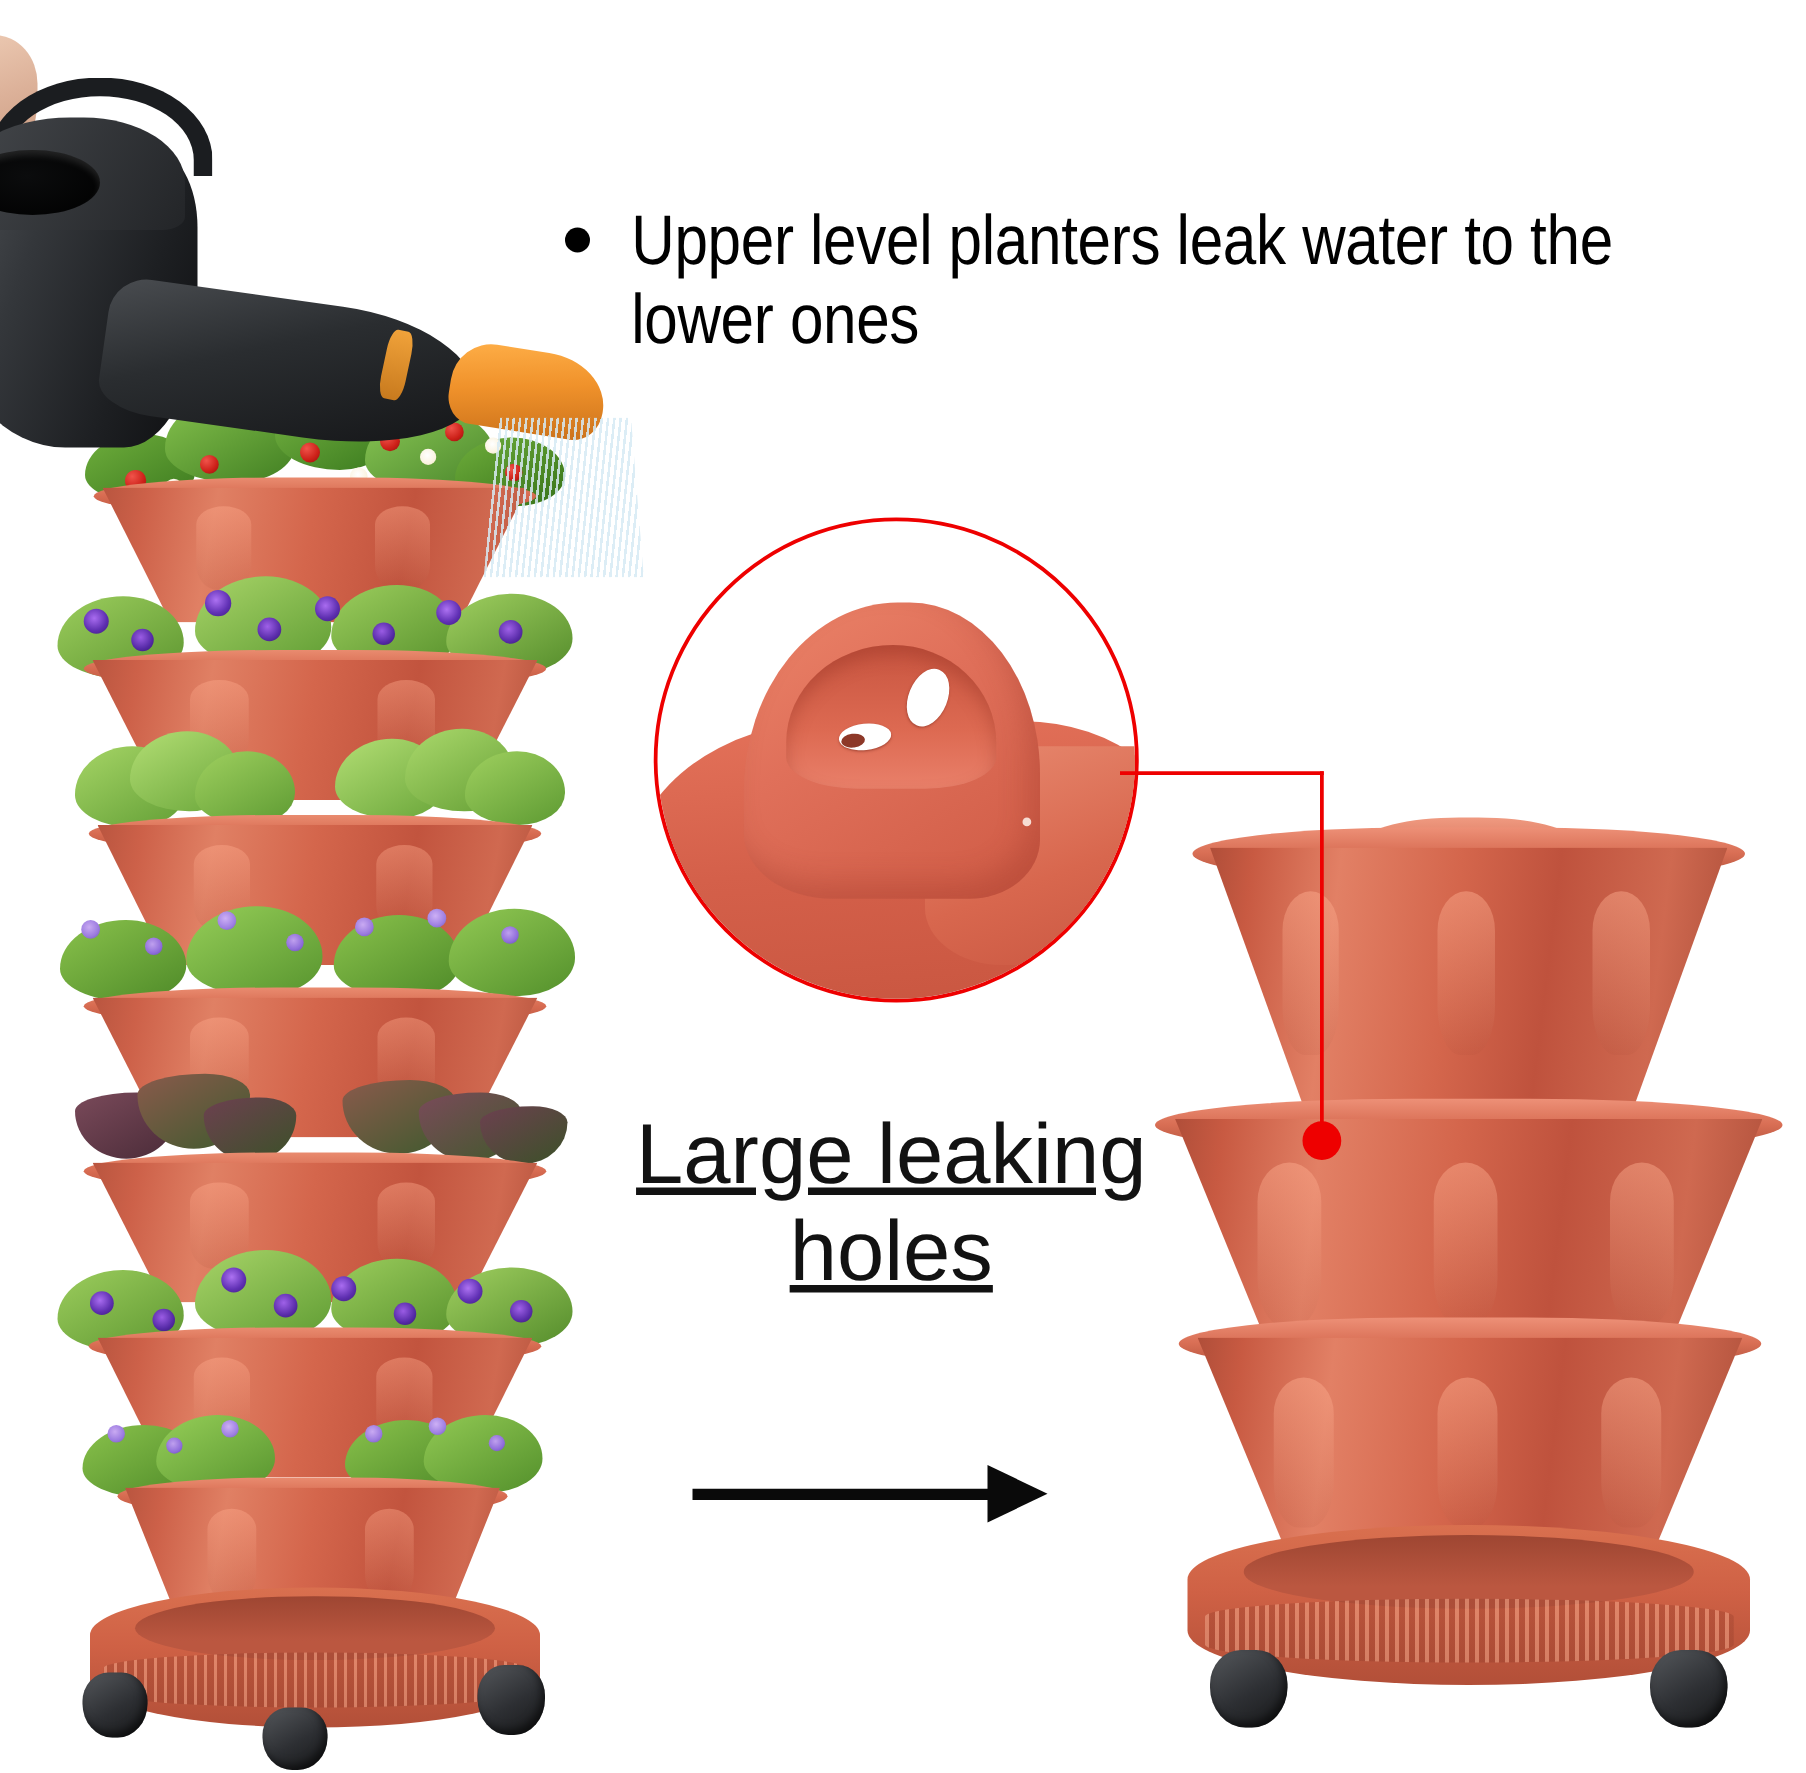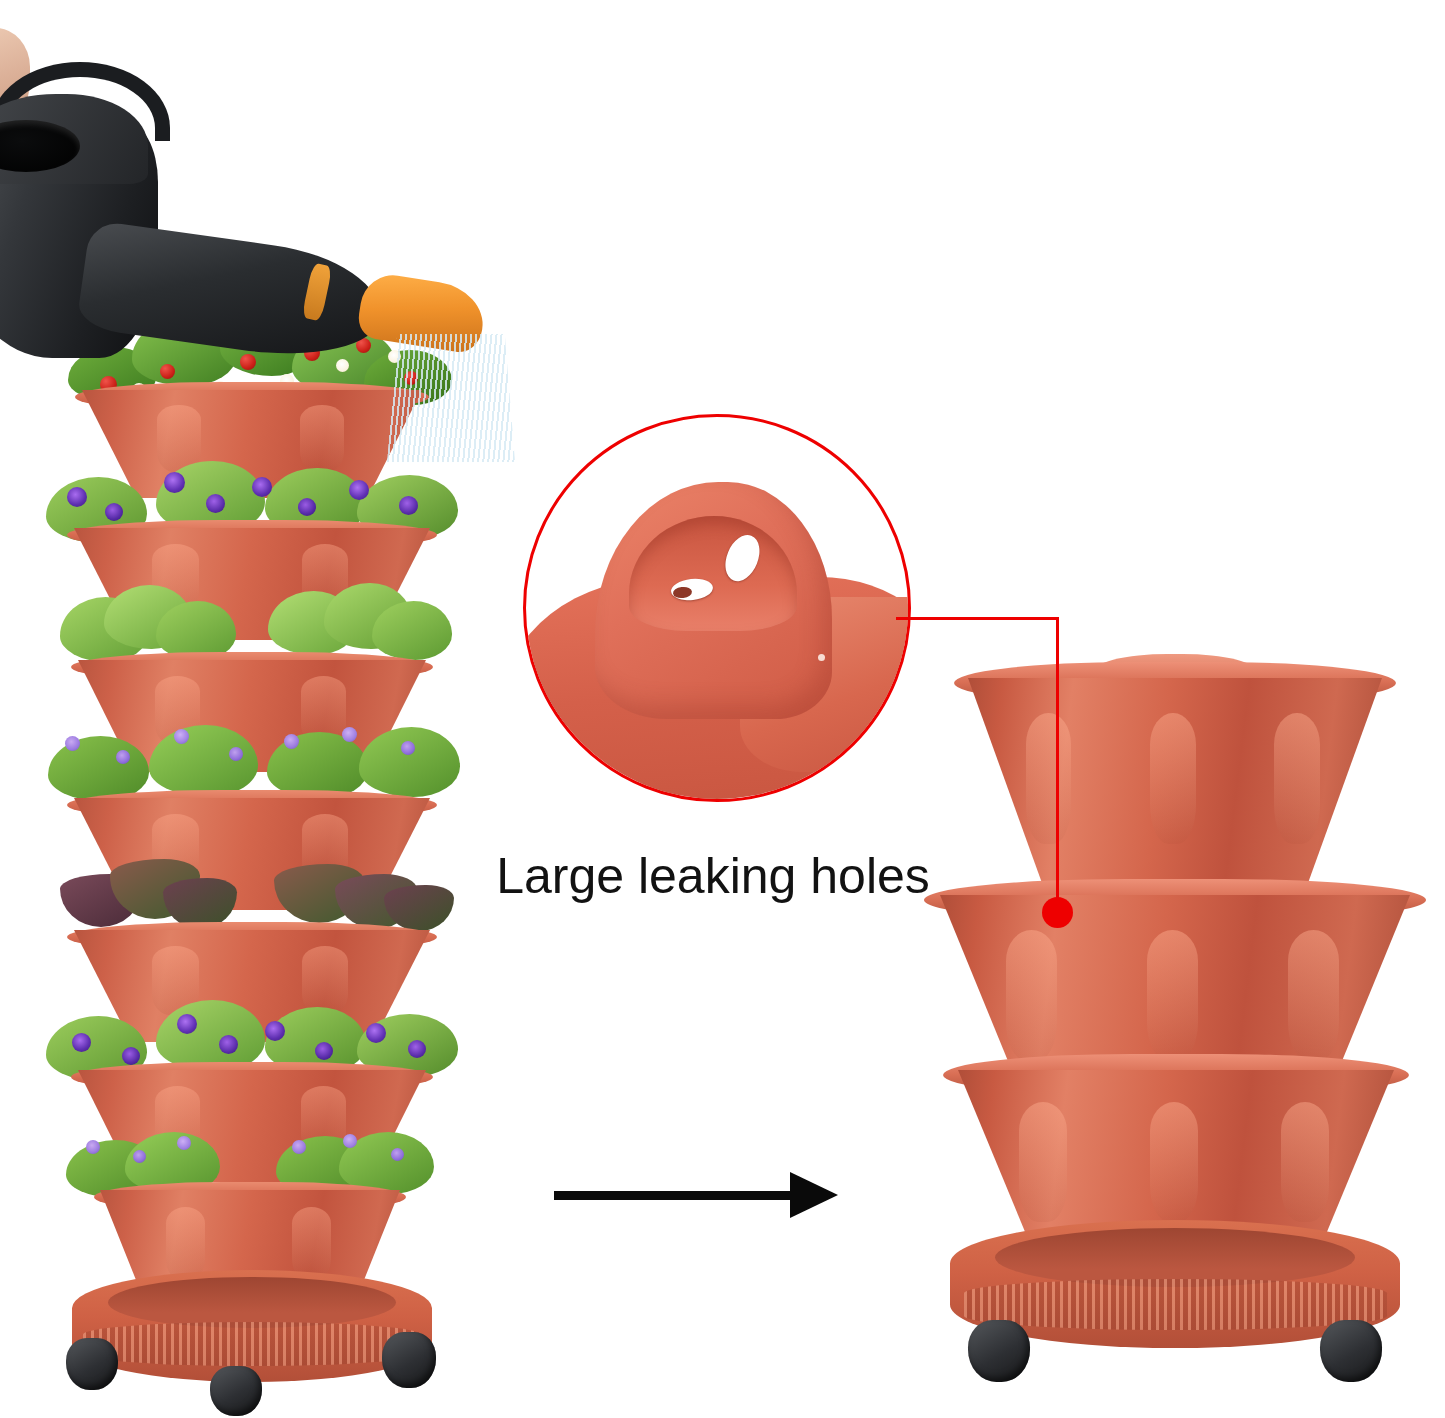--- a/index.html
+++ b/index.html
@@ -167,27 +167,28 @@
     left: -4%; top: 63%;
     width: 22%; height: 18%;
     background: linear-gradient(150deg,#b8705f,#9d5a4c);
     border-radius: 40% 20% 10% 30%;
   }
 
   
   .caption {
     position: absolute;
     left: 490px;
-    top: 848px;
+    top: 884px;
     width: 446px;
     text-align: center;
-    font-size: 50px;
+    font-size: 68px;
     line-height: 1.15;
     color: #121212;
     z-index: 30;
+    text-decoration: underline;
   }
 
   
   .leader { position: absolute; z-index: 25; }
   .leader-h {
     left: 896px; top: 617px;
     width: 163px; height: 3px;
     background: #ee0000;
   }
   .leader-v {
@@ -421,20 +422,24 @@
     <div class="can-neck"></div>
     <div class="can-mouth"></div>
     <div class="can-spout"></div>
     <div class="can-band"></div>
     <div class="can-rose"></div>
     <div class="spray"></div>
   </div>
 
 
   <div class="bullets">
+    <div class="bullet-row">
+      <div class="bullet-dot"></div>
+      <div class="bullet-text">Upper level planters leak water to the lower ones</div>
+    </div>
   </div>
 
   <div class="tower" style="left:30px; top:280px; width:440px; height:1120px;">
 
     <div class="plant" style="left:22px; top:12px; width:400px; height:120px;">
       <div class="leafblob" style="left:4%;  top:46%; width:22%; height:46%; background:linear-gradient(150deg,#6fae3c,#3c7a1f);"></div>
       <div class="leafblob" style="left:20%; top:22%; width:26%; height:56%; background:linear-gradient(150deg,#86c24e,#417f22);"></div>
       <div class="leafblob" style="left:42%; top:12%; width:24%; height:58%; background:linear-gradient(150deg,#7cb946,#3a7a1e);"></div>
       <div class="leafblob" style="left:60%; top:30%; width:26%; height:56%; background:linear-gradient(150deg,#8bc855,#47832a);"></div>
       <div class="leafblob" style="left:78%; top:48%; width:22%; height:46%; background:linear-gradient(150deg,#6fae3c,#367218);"></div>

